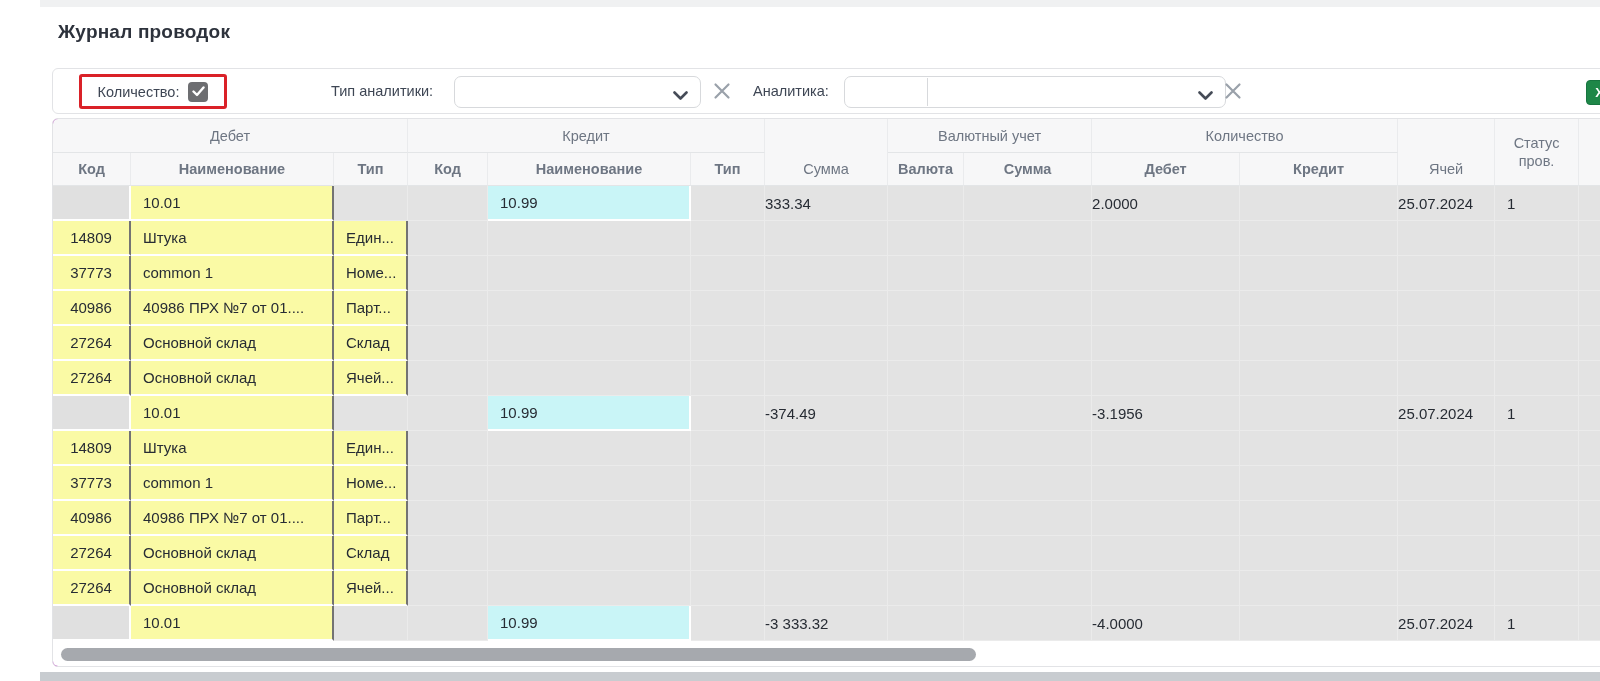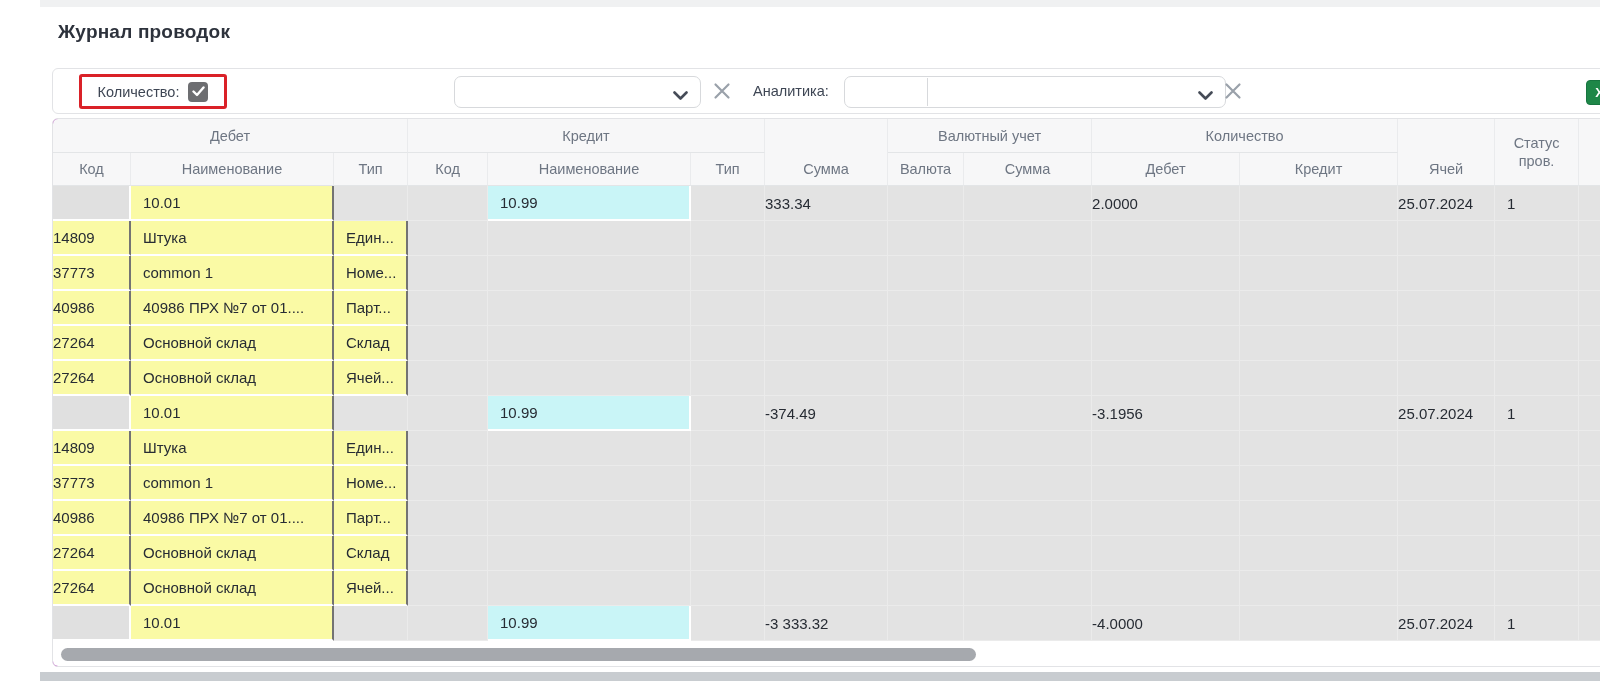--- a/index.html
+++ b/index.html
@@ -24,33 +24,33 @@
   .combo-divider { position:absolute; left:82px; top:1px; bottom:1px; width:1px; background:#d7d9dc; }
   .combo-input { position:absolute; left:0; top:0; width:81px; height:30px; border:none; outline:none; background:transparent; font-size:14px; padding:0 8px; font-family:"Liberation Sans", sans-serif; }
   .clear-x { position:absolute; top:13px; width:20px; height:20px; cursor:pointer; }
   .excel-btn { position:absolute; left:1533px; top:11px; width:27px; height:25px; background:#1e8748; border:1px solid #177540; border-radius:4px; color:#fff; font-size:13px; font-weight:700; display:flex; align-items:center; justify-content:center; cursor:pointer; font-family:"Liberation Sans", sans-serif; }
 
   
   .tablewrap { position:absolute; left:12px; top:118px; width:1571px; height:549px; background:#a21caf; border:1px solid #e2e3e6; border-radius:6px; overflow:hidden; }
   table { border-collapse:separate; border-spacing:0; table-layout:fixed; width:1557px; }
   th { background:#f7f7f8; color:#6e7683; font-size:14.5px; font-weight:400; text-align:center; border-right:1px solid #eaebed; border-bottom:1px solid #e3e5e7; }
   tr.grp th { height:34px; }
-  tr.sub th { height:33px; }
+  tr.sub th { height:33px;font-weight:bold; }
   th.merged { vertical-align:bottom; padding-bottom:8px; }
   th.status-th { vertical-align:middle; line-height:1.25; padding:0 4px; }
   th.sliver { border-right:none; }
   td { height:35px; font-size:15px; color:#272c34; overflow:hidden; white-space:nowrap; }
   td.g { background:#e3e3e3; border-right:1px solid #ebebeb; border-bottom:1px solid #ebebeb; }
   td.gc { background:#e0e0e0; border-right:2px solid #fff; border-bottom:2px solid #fff; }
   td.y { background:#fafaa5; border-right:2px solid #737373; border-bottom:2px solid #fff; }
   td.c { background:#c9f5f7; border-right:2px solid #fff; border-bottom:2px solid #fff; }
   td.last { border-right:none; }
   .l { text-align:left; padding-left:12px; }
   .r { text-align:left; padding-right:10px; }
-  .ctr { text-align:left; }
+  .ctr { text-align:center; }
 
   
   .vscroll-thumb { position:absolute; right:3px; top:14px; width:11px; height:293px; background:#8f949c; border-radius:6px; cursor:pointer; }
   .hscroll-thumb { position:absolute; left:8px; bottom:5px; width:915px; height:13px; background:#a6a9ae; border-radius:7px; cursor:pointer; }
   .hscroll-track { position:absolute; left:0; bottom:0; width:1569px; height:25px; background:#fff; }
 </style>
 </head>
 <body>
 
 <div class="page">
@@ -66,20 +66,21 @@
   <div class="filterbar">
     <div class="qty-box">
       <span class="flabel2">Количество:</span>
       <span class="checkbox">
         <svg width="13" height="11" viewBox="0 0 13 11">
             <path d="M1.5 5.5 L5 9 L11.5 1.5" stroke="#ffffff" stroke-width="2.4" fill="none" stroke-linecap="round" stroke-linejoin="round"></path>
           </svg>
       </span>
     </div>
 
+    <span class="flabel" style="left:278px;">Тип аналитики:</span>
     <div class="select" style="left:401px; width:247px;">
       <span class="chev">
         <svg width="15" height="10" viewBox="0 0 15 10">
             <path d="M1.5 1.5 L7.5 7.5 L13.5 1.5" stroke="#454b57" stroke-width="2.6" fill="none" stroke-linecap="round" stroke-linejoin="round"></path>
           </svg>
       </span>
     </div>
     <span class="clear-x" style="left:660px;">
       <svg width="18" height="18" viewBox="0 0 18 18">
           <path d="M2.5 2.5 L15.5 15.5 M15.5 2.5 L2.5 15.5" stroke="#9aa1aa" stroke-width="2.2" stroke-linecap="round" fill="none"></path>

